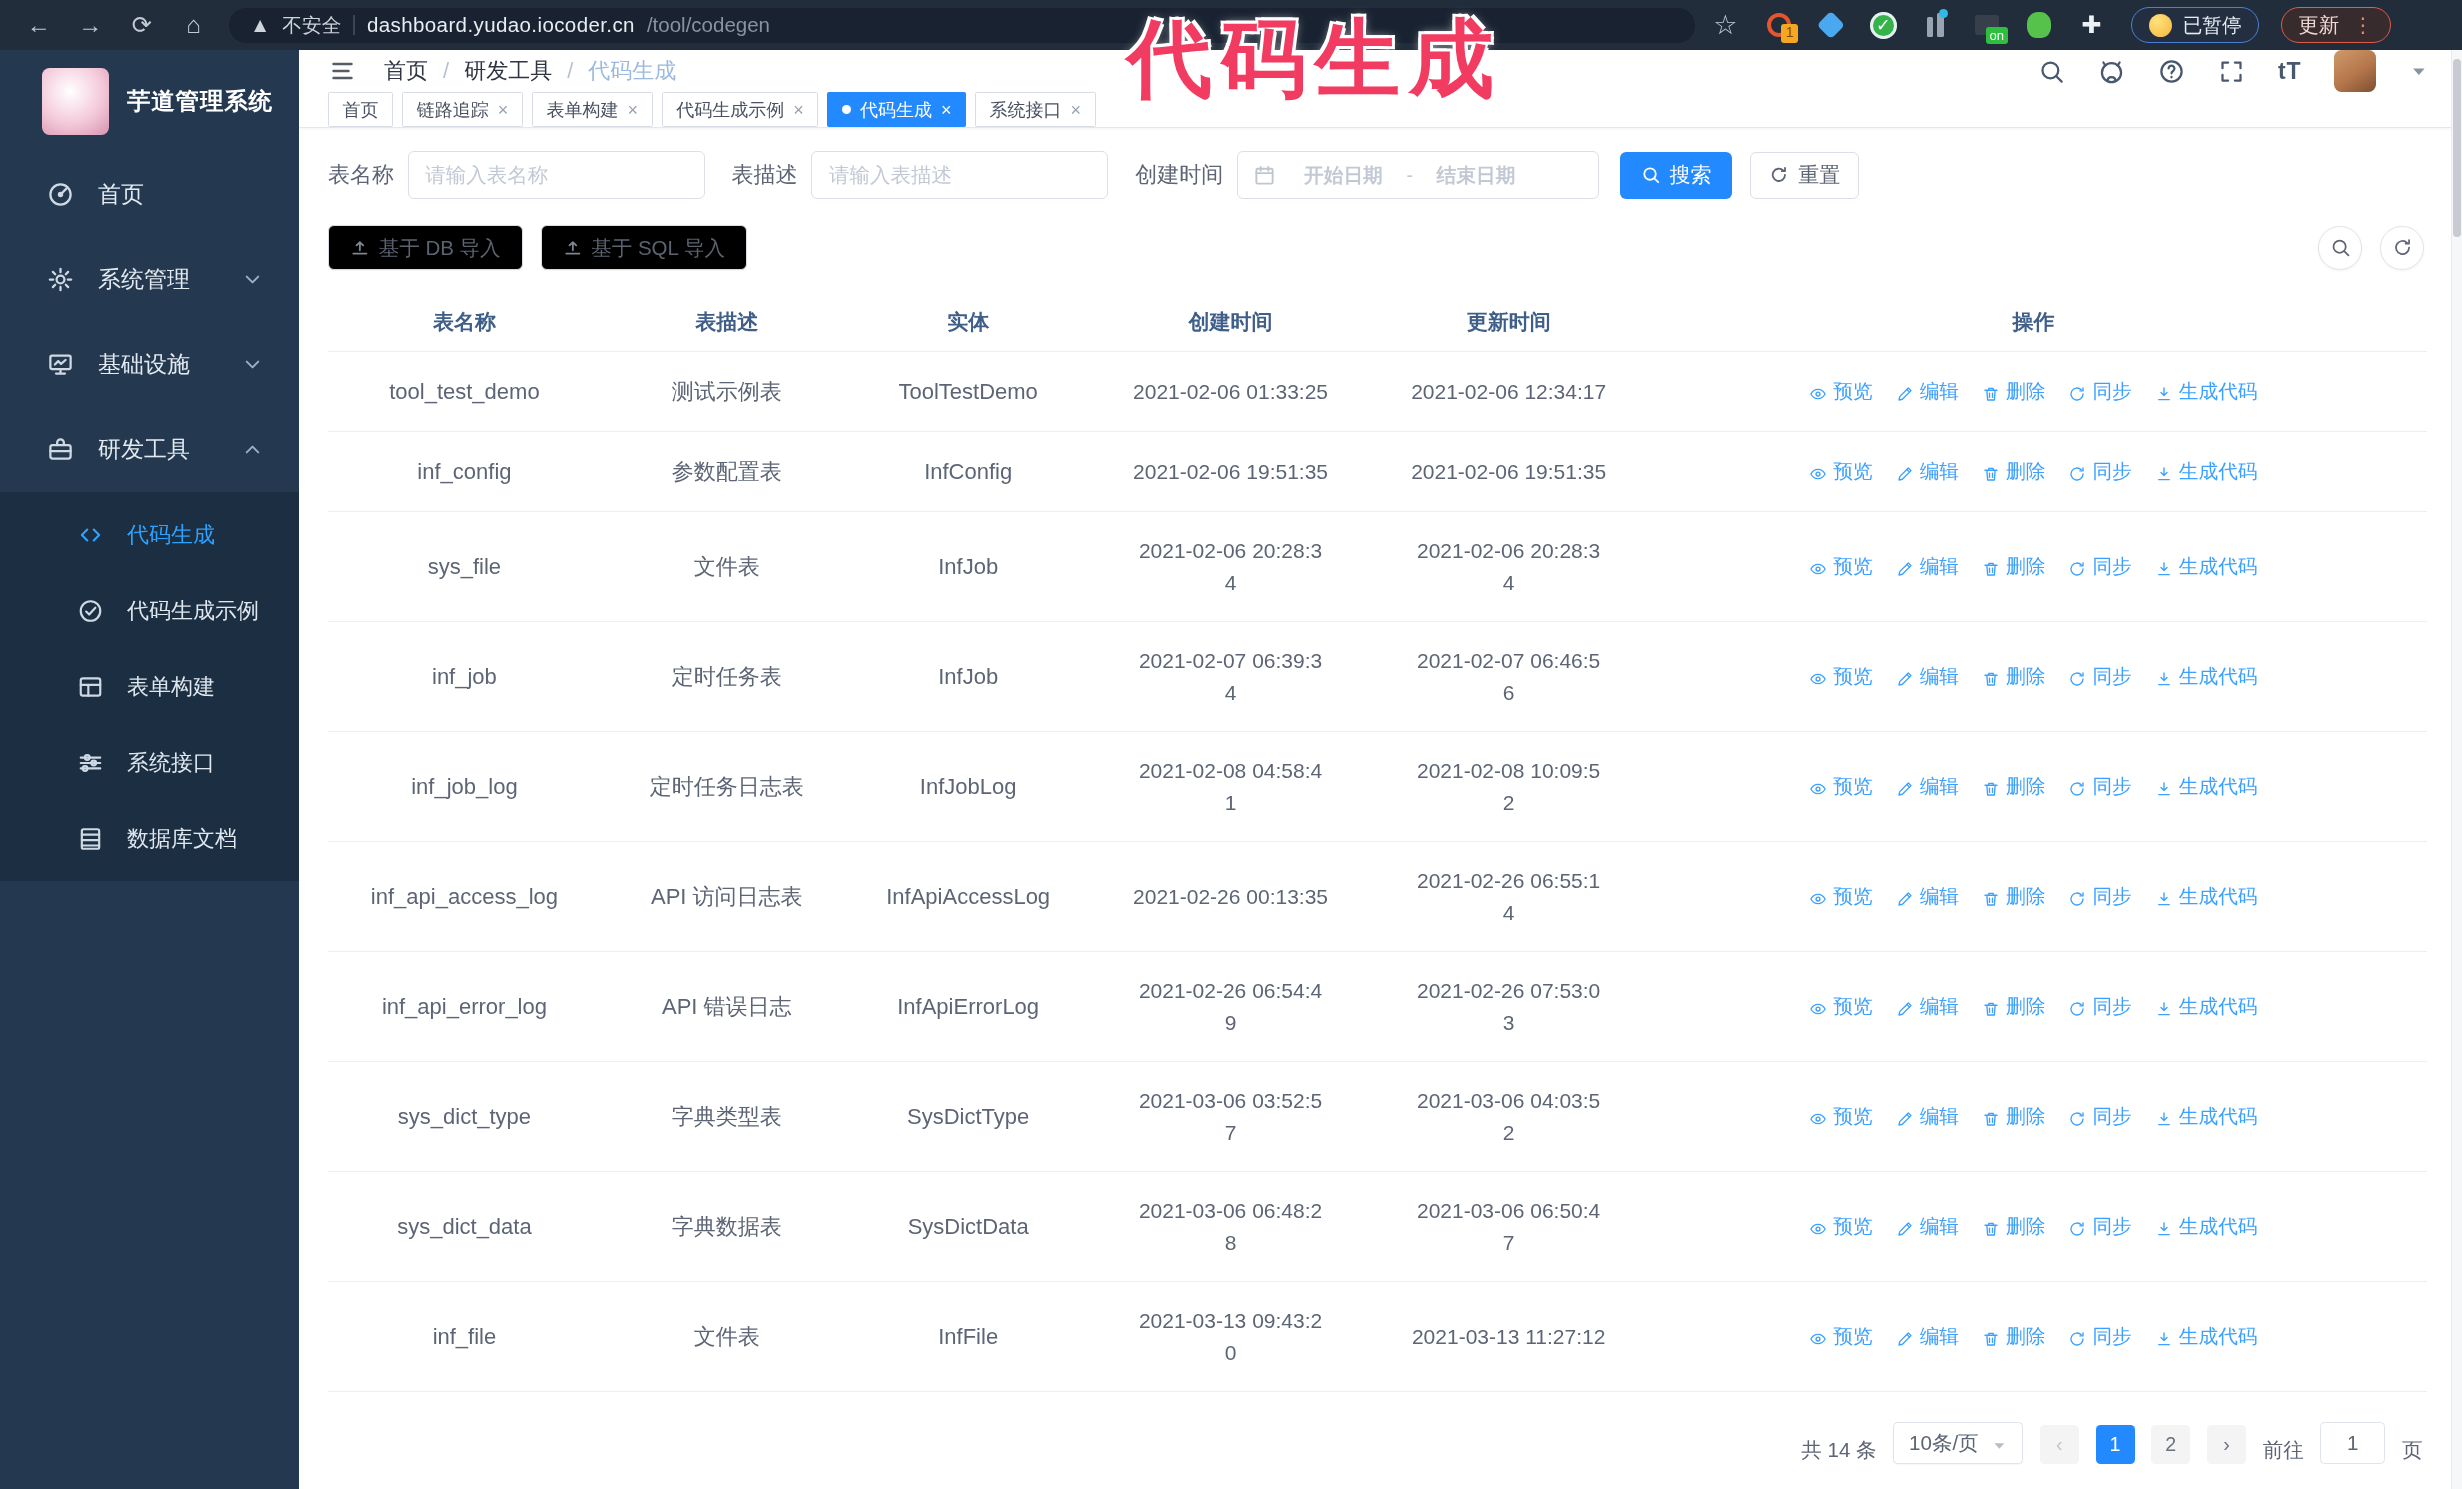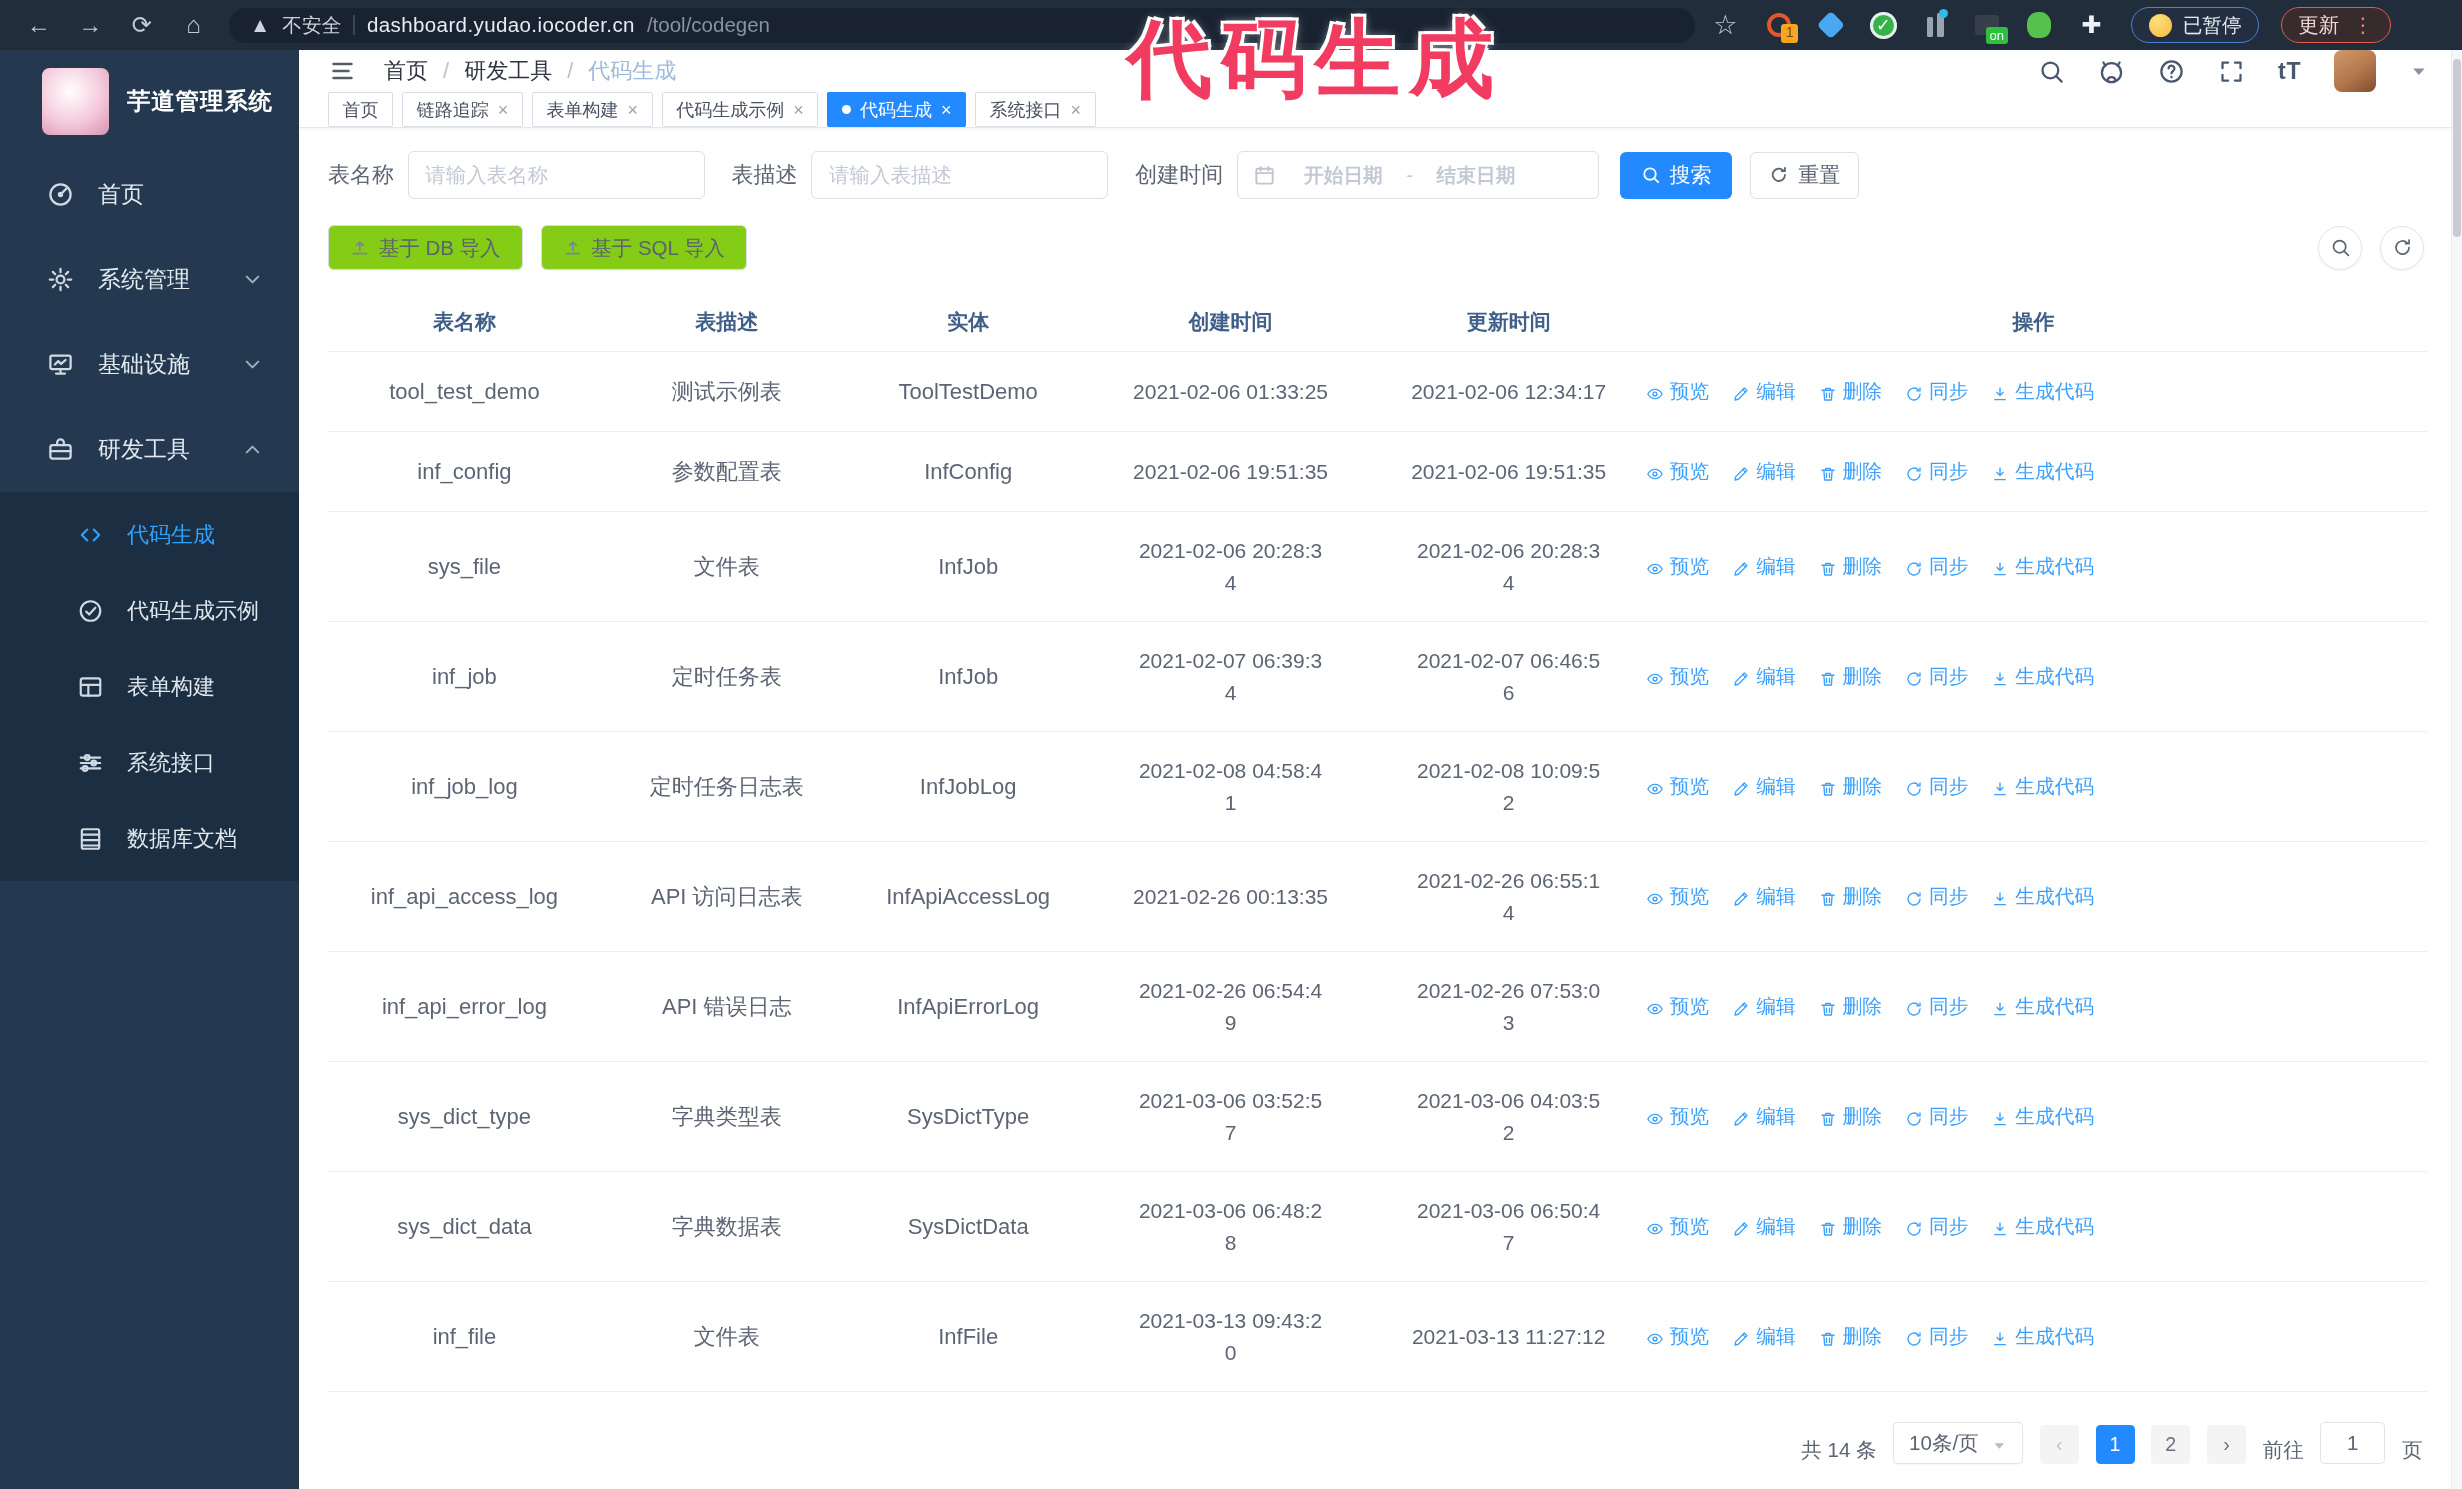--- a/index.html
+++ b/index.html
@@ -103,38 +103,38 @@
   .cal-ic svg { width:100%; height:100%; fill:none; stroke:currentColor; stroke-width:2; stroke-linecap:round; }
   .d-input { border:none; outline:none; width:114px; font-size:19.7px; color:#5d6575; text-align:center; font-family:inherit; background:transparent;font-weight:bold; }
   .d-sep { color:#c3c9d4; font-size:19.7px; margin:0 6px; }
   .btn { display:flex; align-items:center; gap:9px; border-radius:6px; font-size:21px; cursor:default; }
   .btn-search { height:47px; background:#2389ff; color:#fff; padding:0 21px; margin-right:18px;border-radius:6px; }
   .btn-reset { height:47px; background:#fff; border:0.8px solid #dcdfe6; color:#5d6575; padding:0 18px; }
   .btn .bic { width:19.7px; height:19.7px; }
   .btn .bic svg { width:100%; height:100%; fill:none; stroke:currentColor; stroke-width:2.2; stroke-linecap:round; stroke-linejoin:round; }
 
   .toolbar-row { margin-top:26px; display:flex; align-items:center; }
-  .btn-plain { height:45px; border:0.8px solid #d9dce3; background:#84cc16; color:#5b6370; font-size:20.5px;
+  .btn-plain { height:45px; border:0.8px solid #d9dce3; background:#000000; color:#5b6370; font-size:20.5px;
                padding:8px 21px; margin-right:18px; box-shadow:0 0.8px 1.5px rgba(0,0,0,.04); }
   .btn-plain .bic { color:#7d8694; }
   .round-btns { margin-left:auto; display:flex; gap:18px; margin-right:3px; }
   .round-btn { width:44px; height:44px; border-radius:50%; border:0.8px solid #e2e5ea; background:#fff;
                color:#5f6672; display:flex; align-items:center; justify-content:center;
                box-shadow:0 0.8px 3px rgba(0,0,0,.06); }
   .round-btn .bic { width:21px; height:21px; }
   .round-btn .bic svg { width:100%; height:100%; fill:none; stroke:currentColor; stroke-width:2; stroke-linecap:round; stroke-linejoin:round; }
 
   
   table.gen-table { width:100%; border-collapse:collapse; margin-top:23px; table-layout:fixed; }
   .gen-table th { font-size:21px; color:#3f5e88; font-weight:bold; padding:15px 6px; text-align:center; }
   .gen-table td { font-size:22px; color:#5d6575; padding:23px 6px; text-align:center;
                   border-top:0.8px solid #ebeef5; line-height:1.5; word-break:break-all; }
   .gen-table tbody tr:last-child td { border-bottom:0.8px solid #ebeef5; }
   td.date { font-size:21px; white-space:pre-line; color:#5d6575; }
-  .actions-wrap { display:flex; gap:23px; }
+  .actions-wrap { display:flex; justify-content:center; gap:23px; }
   .action { color:#3ba0ff; font-size:19.7px; display:inline-flex; align-items:center; gap:6px; white-space:nowrap; }
   .action .aic { width:18px; height:18px; }
   .action .aic svg { width:100%; height:100%; fill:none; stroke:currentColor; stroke-width:1.8; stroke-linecap:round; stroke-linejoin:round; }
 
   
   .pagination { display:flex; align-items:flex-end; justify-content:flex-end; gap:16.7px;
                 margin:30px 4.5px 0 0; font-size:20.5px; color:#5d6575; padding-bottom:26px; }
   .page-size { width:130px; height:42px; border:0.8px solid #dfe3ea; border-radius:4.5px; display:flex;
                align-items:center; justify-content:center; gap:12px; box-shadow:0 0.8px 1.5px rgba(0,0,0,.04); }
   .ps-caret { width:16.7px; height:16.7px; color:#b6bcc8; }

